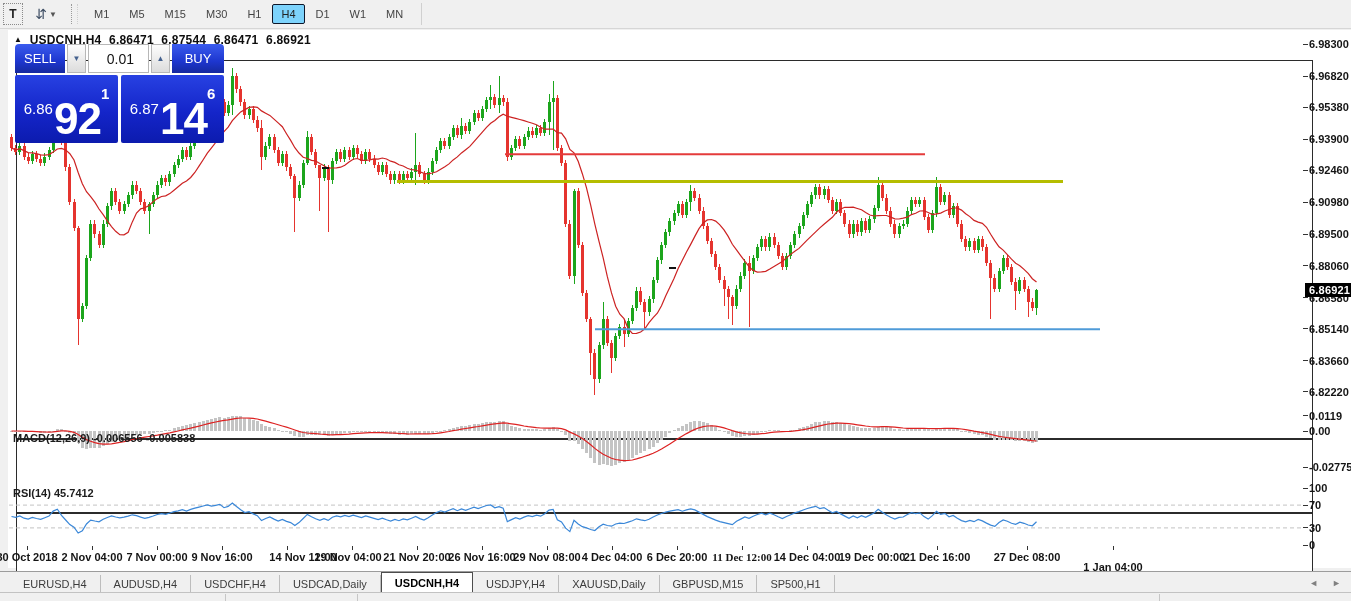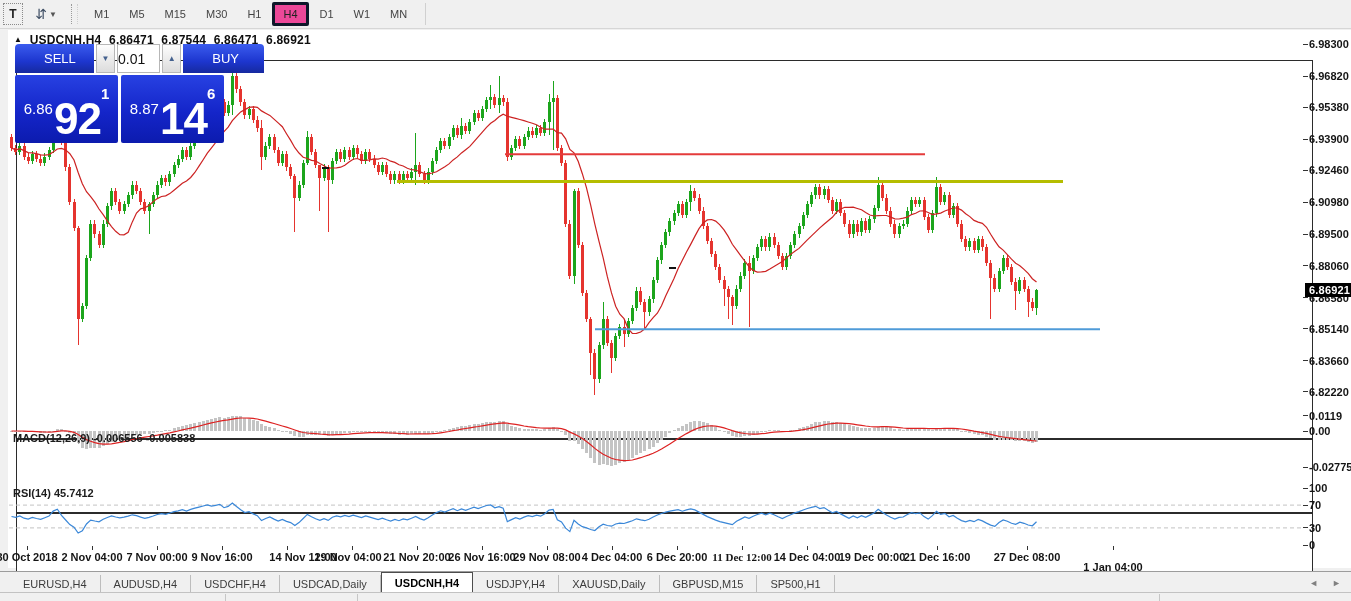--- a/index.html
+++ b/index.html
@@ -10,21 +10,21 @@
   .toolbar{position:absolute;left:0;top:0;width:1351px;height:28px;background:#f0f0f0;
            border-bottom:1px solid #d6d6d6;display:flex;align-items:center;}
   .tool-btn{height:20px;display:flex;align-items:center;justify-content:center;color:#333;}
   .t-tool{width:18px;margin-left:3px;border:1px dotted #8a8a8a;font-size:12px;font-weight:bold;color:#222;}
   .arrows{margin-left:8px;width:30px;gap:2px;}
   .arr-icon{font-size:14px;color:#3d4d63;line-height:1;}
   .caret{font-size:8px;color:#555;}
   .grip{width:5px;height:20px;margin:0 6px 0 10px;border-left:1px dotted #9a9a9a;border-right:1px dotted #cfcfcf;}
   .tf-group{display:flex;align-items:center;height:28px;}
   .tf-btn{padding:3px 8px;font-size:11px;color:#444;margin:0 1px;border:1px solid transparent;cursor:default;}
-  .tf-btn.active{background:#ec4899;border:3px solid #0f172a;border-radius:2px;color:#222;}
+  .tf-btn.active{background:#7dd3fc;border:1px solid #0f172a;border-radius:2px;color:#222;}
   .tb-sep{width:1px;height:22px;background:#d0d0d0;margin-left:8px;}
   
   .chart-wrap{position:absolute;left:8px;top:30px;width:1343px;height:538px;background:#fff;}
   .pane{position:absolute;background:#fff;border:1px solid #2b2b2b;}
   #pane-main{left:8px;top:30px;width:1295px;height:377px;}
   #pane-macd{left:8px;top:409px;width:1295px;height:72px;}
   #pane-rsi{left:8px;top:483px;width:1295px;height:63px;}
   #plot{position:absolute;left:0;top:0;z-index:3;pointer-events:none;}
   .chart-header{position:absolute;left:14px;top:33px;z-index:4;font-size:12px;font-weight:600;color:#0d0d0d;letter-spacing:.2px;}
   .chart-header .tri{font-size:8px;vertical-align:2px;margin-right:4px;}
@@ -32,22 +32,22 @@
   .ind-label{position:absolute;z-index:4;font-size:11px;font-weight:600;color:#1c1c1c;}
   
   .pricelabel{position:absolute;left:1309px;width:46px;font-size:11px;font-weight:700;color:#141414;z-index:4;}
   .badge{position:absolute;left:1305px;background:#000;color:#fff;font-size:11px;font-weight:700;
          padding:1px 3px 1px 4px;z-index:5;letter-spacing:.2px;}
   .timelabel{position:absolute;top:551px;font-size:11px;font-weight:700;color:#141414;white-space:nowrap;
              transform:translateX(-50%);z-index:4;}
   
   .quote{position:absolute;left:15px;top:44px;width:209px;z-index:6;}
   .qrow1{display:flex;height:29px;gap:2px;}
-  .qbtn{flex:0 0 50px;display:flex;align-items:center;color:#fff;font-size:13px;
-        background:linear-gradient(180deg,#3b5cee,#1d36cf 60%,#16299f);cursor:pointer;padding-left:29px;}
+  .qbtn{flex:0 0 50px;display:flex;align-items:center;justify-content:center;color:#fff;font-size:13px;
+        background:linear-gradient(180deg,#3b5cee,#1d36cf 60%,#16299f);cursor:pointer;}
   .qbtn.sell{border-radius:4px 0 0 0;}
   .qbtn.buy{border-radius:0 4px 0 0;flex:0 0 52px;}
   .spin{flex:0 0 17px;background:linear-gradient(180deg,#fdfdfd,#dcdcdc);border:1px solid #b7b7b7;
         display:flex;align-items:center;justify-content:center;font-size:8px;color:#44618e;cursor:pointer;}
   .vol{flex:1;background:#fff;border:1px solid #b7b7b7;display:flex;align-items:center;justify-content:flex-end;
        padding-right:14px;font-size:14px;color:#111;}
   .qrow2{display:flex;margin-top:2px;height:68px;gap:3px;}
   .qprice{flex:1;background:linear-gradient(180deg,#2741e2,#1425c9 55%,#0c1bae);color:#fff;border-radius:2px;
           display:flex;align-items:flex-end;justify-content:center;padding-bottom:4px;cursor:pointer;position:relative;}
   .qprice .small{font-size:15px;font-weight:400;margin:0 1px 22px 0;}
@@ -948,21 +948,21 @@
         <span>BUY</span>
       </div>
     </div>
     <div class="qrow2">
       <div class="qprice">
         <span class="small">6.86</span>
         <span class="big">92</span>
         <span class="sup">1</span>
       </div>
       <div class="qprice">
-        <span class="small">8.87</span>
+        <span class="small">6.87</span>
         <span class="big">14</span>
         <span class="sup">6</span>
       </div>
     </div>
   </div>
 
   <div id="price-axis">
       <div class="pricelabel" style="top: 38px;">6.98300</div>
       <div class="pricelabel" style="top: 70.0272px;">6.96820</div>
       <div class="pricelabel" style="top: 101.189px;">6.95380</div>

